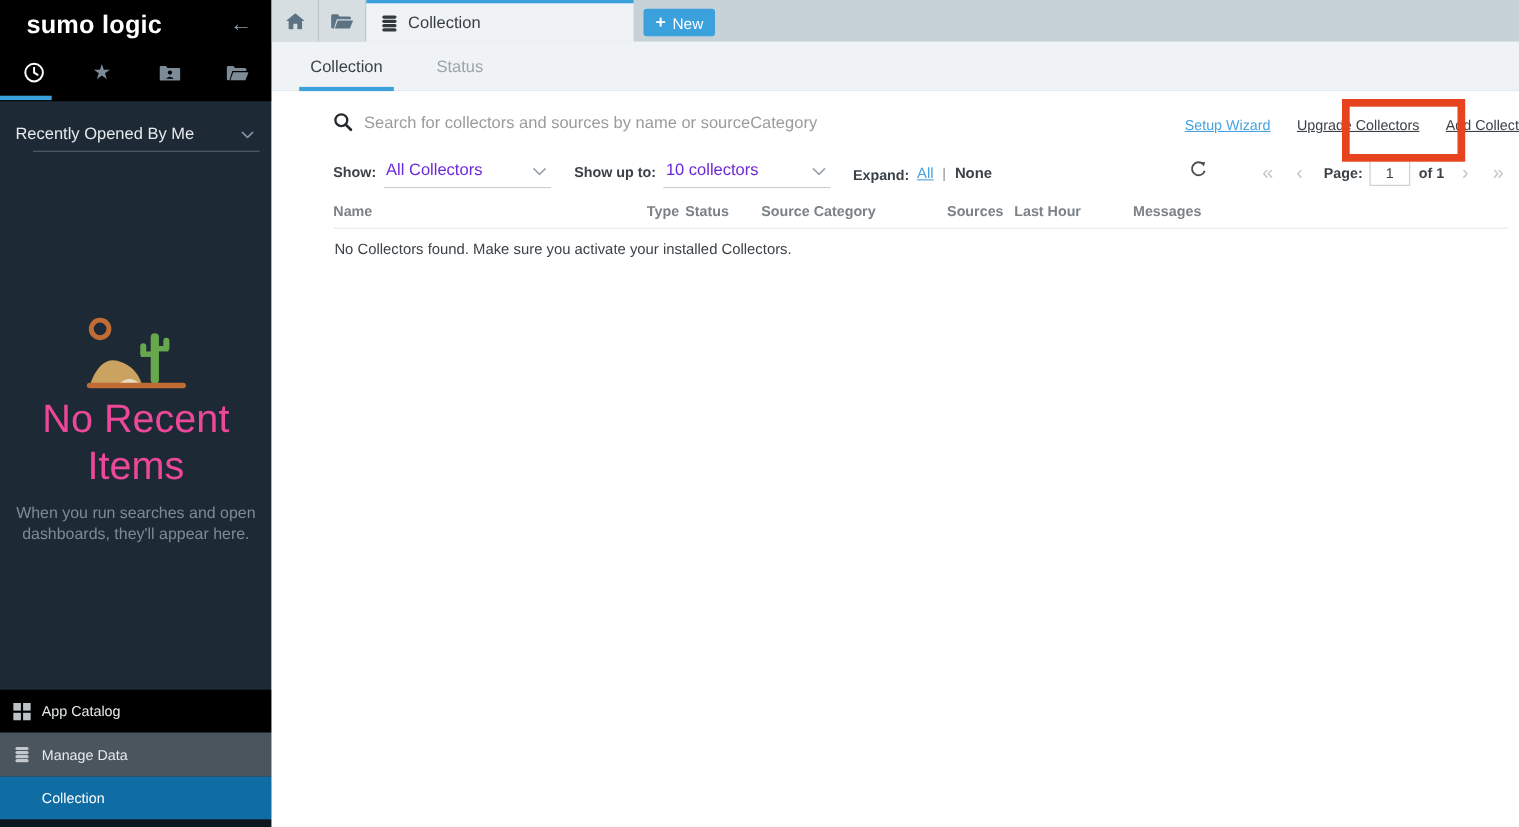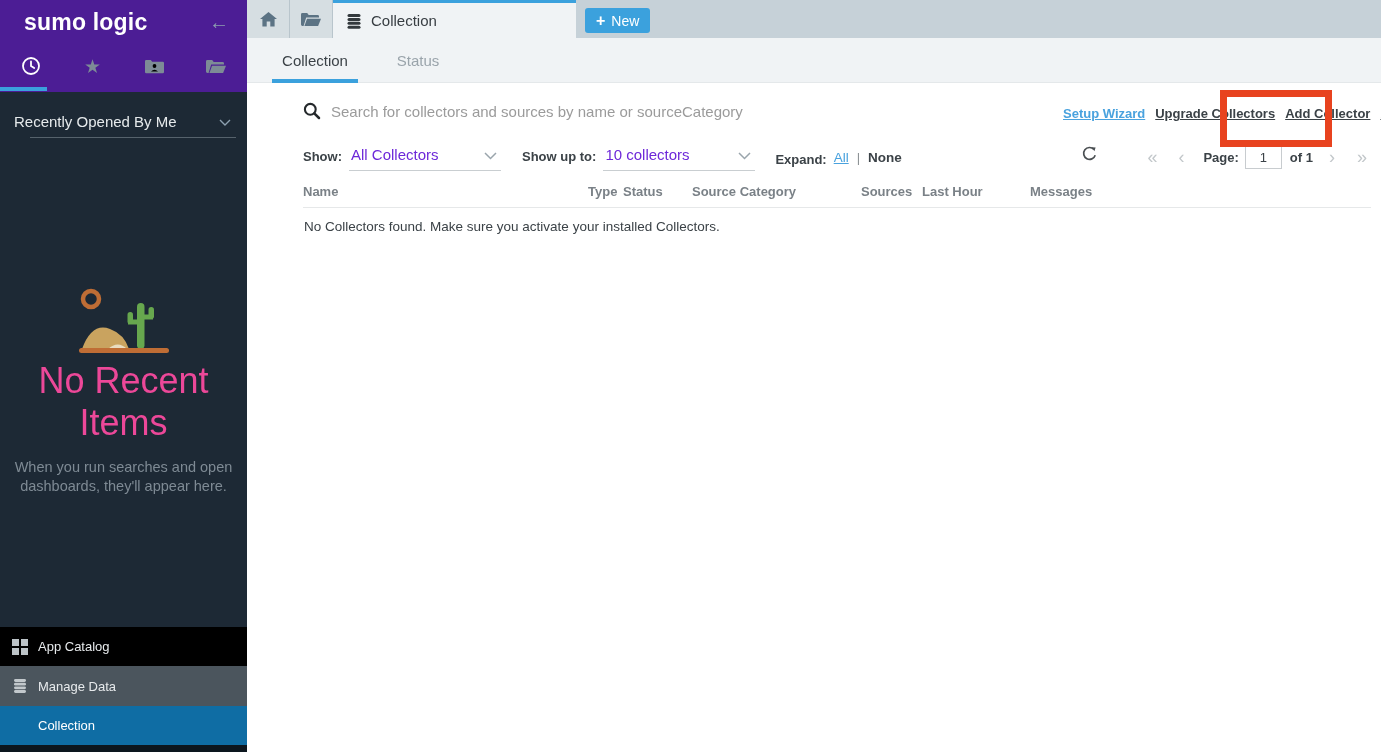--- a/index.html
+++ b/index.html
@@ -1,21 +1,21 @@
 <!DOCTYPE html>
 <html><head>
 <meta charset="utf-8">
 <style>
   * { margin:0; padding:0; box-sizing:border-box; }
   html,body { width:1381px; height:752px; overflow:hidden; font-family:"Liberation Sans","DejaVu Sans",sans-serif; background:#fff; }
   .page { position:relative; width:1381px; height:752px; overflow:hidden; }
 
   
   .sidebar { position:absolute; left:0; top:0; width:247px; height:752px; background:#1d2935; }
-  .sb-top { position:relative; height:92px; background:#4c1d95; }
+  .sb-top { position:relative; height:92px; background:#000000; }
   .logo-row { display:flex; align-items:center; justify-content:space-between; padding:9px 18px 0 24px; }
   .logo { color:#fff; font-size:23px; font-weight:bold; letter-spacing:.2px; }
   .back-arrow { color:#8da0b0; font-size:20px; cursor:pointer; }
   .icon-row { position:absolute; left:0; right:0; top:44px; height:44px; display:flex; }
   .icon-slot { flex:1; display:flex; align-items:center; justify-content:center; cursor:pointer; }
   .star-glyph { color:#7d8b96; font-size:19px; line-height:1; }
   .active-underline { position:absolute; left:0; top:87px; width:47px; height:4px; background:#3ba1dd; }
 
   .recent-dd { position:absolute; left:0; top:106px; width:247px; height:32px; cursor:pointer; }
   .recent-dd .lbl { position:absolute; left:14px; top:7px; color:#e6eaec; font-size:15px; }
@@ -51,21 +51,21 @@
   .subtab-active { width:86px; color:#3b4247; position:relative; }
   .subtab-active .bar { position:absolute; left:0; bottom:0; width:86px; height:4px; background:#3ba1dd; }
   .subtab-idle { width:62px; margin-left:29px; color:#9aa4ab; }
 
   .content { position:relative; height:669px; background:#fff; }
   .search-icon { position:absolute; left:56px; top:19px; }
   .search-input { position:absolute; left:84px; top:14px; width:610px; height:28px; border:none; outline:none; font-size:15px; color:#3b4247; font-family:inherit; background:transparent; }
   .search-input::placeholder { color:#9b9b9b; opacity:1; }
 
   .quick-links { position:absolute; left:816px; top:23px; display:flex; gap:10px; white-space:nowrap; }
-  .qlink { font-size:13px; font-weight:bold; color:#3b4247; text-decoration:underline; cursor:pointer; }
+  .qlink { font-size:13px; font-weight:normal; color:#3b4247; text-decoration:underline; cursor:pointer;margin-left:14px; }
   .qlink.blue { color:#49a2de; }
 
   .filter-row { position:absolute; left:56px; top:62px; display:flex; align-items:flex-start; }
   .f-label { font-size:13px; font-weight:bold; color:#3b4247; margin-right:7px; padding-top:4px; }
   .dd { position:relative; border-bottom:1px solid #c9ced1; padding:1px 2px 7px 2px; display:flex; align-items:center; cursor:pointer; }
   .dd .val { font-size:15px; color:#6d28d9; }
   .dd .chev { position:absolute; right:4px; top:7px; }
   .dd-show { width:152px; margin-right:21px; }
   .dd-limit { width:152px; margin-right:20px; }
   .expand-group { display:flex; align-items:center; padding-top:3px; }

